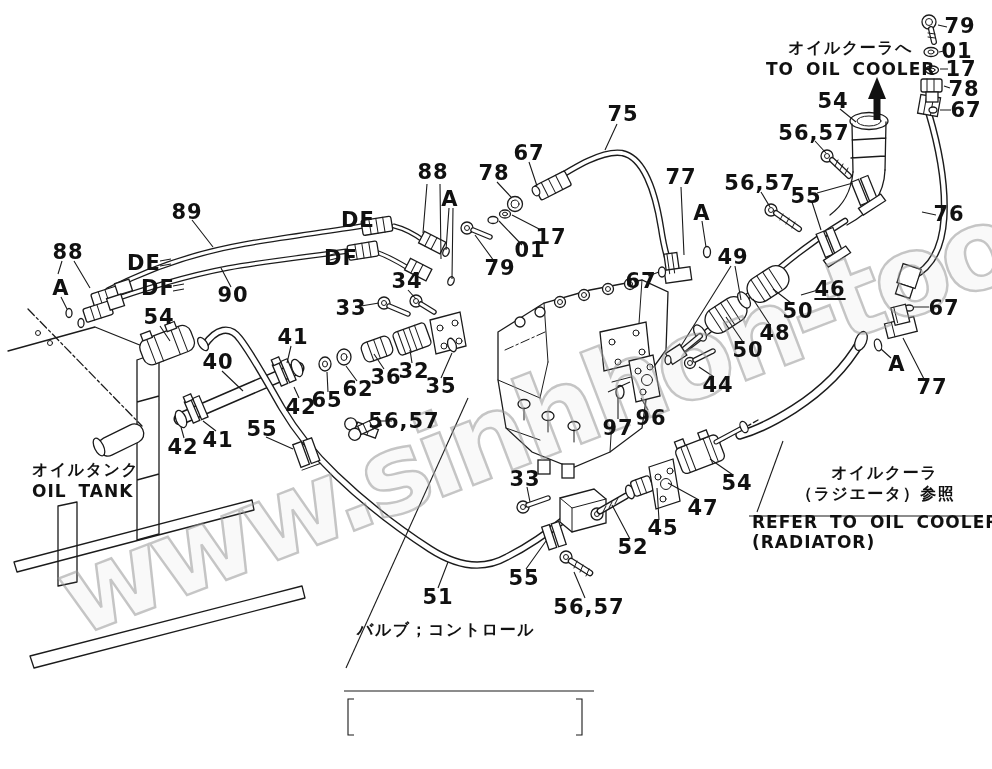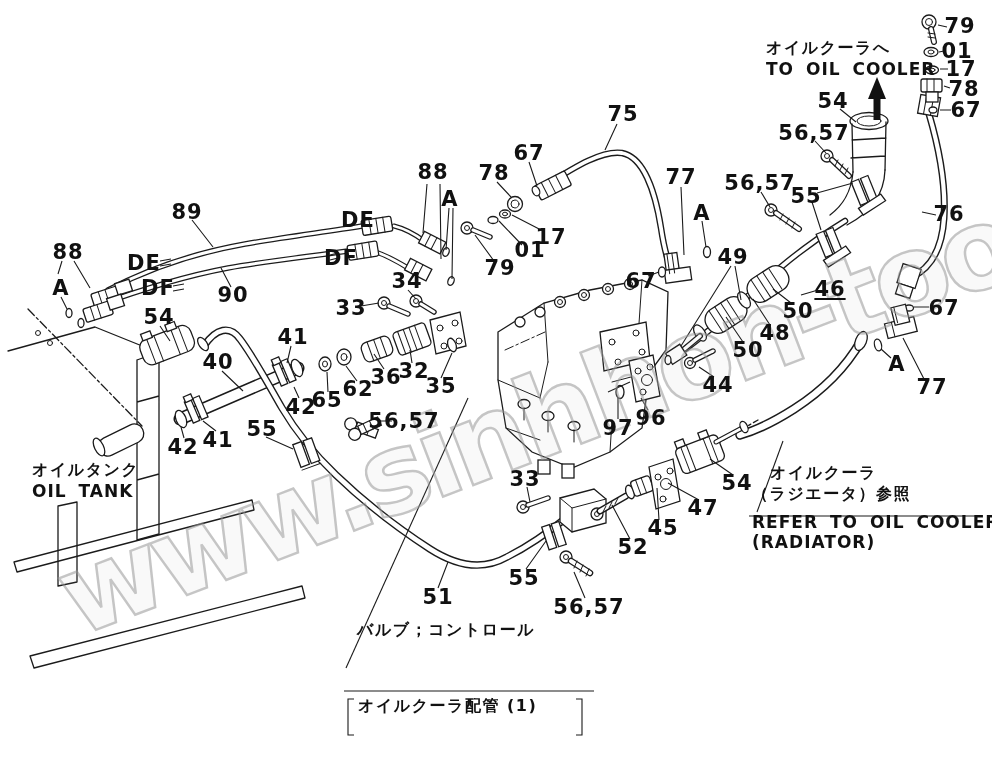--- a/index.html
+++ b/index.html
@@ -10,21 +10,21 @@
   .th{stroke-width:1;}
   .ldr{fill:none;stroke:#1b1b1b;stroke-width:1.1;}
   .part{fill:#fff;stroke:#1b1b1b;stroke-width:1.3;}
   .tube-o{fill:none;stroke:#1b1b1b;stroke-linecap:round;}
   .tube-i{fill:none;stroke:#fff;stroke-linecap:round;}
   .dd{stroke-dasharray:9 3 2.5 3;}
   .callout{position:absolute;transform:translate(-50%,-50%);
            font:600 21px "DejaVu Sans",sans-serif;color:#111;
            letter-spacing:1px;white-space:nowrap;z-index:5;}
   .ann{position:absolute;white-space:nowrap;z-index:5;}
-  .jp{font-size:16px;font-weight:600;letter-spacing:1.5px;}
+  .jp{font-size:16px;font-weight:600;letter-spacing:1.5px;text-align:center;}
   .en{font-size:17px;font-weight:600;letter-spacing:1px;word-spacing:5px;}
   .indent{margin-left:18px;}
   .watermark{position:absolute;left:40px;top:540px;z-index:4;
              transform:rotate(-21deg);transform-origin:0 0;
              font-family:"DejaVu Sans",sans-serif;font-weight:bold;
              font-size:112px;letter-spacing:-6px;white-space:nowrap;
              color:rgba(160,160,160,0.10);
              -webkit-text-stroke:2.5px #979797;opacity:.55;pointer-events:none;}
 </style>
 </head>
@@ -409,21 +409,20 @@
     <div class="jp">（ラジエータ）参照</div>
     <div class="en" style="margin-top:7px">REFER TO OIL COOLER</div>
     <div class="en">(RADIATOR)</div>
   </div>
 
   <div class="ann" style="left:357px;top:620px">
     <div class="jp">バルブ；コントロール</div>
   </div>
 
   <div class="ann" style="left:358px;top:696px">
-    <div class="jp">オイルクーラ配管 (1)</div>
   </div>
 
   <div>
       <span class="callout" style="left: 960px; top: 26px;">79</span>
       <span class="callout" style="left: 957px; top: 51px;">01</span>
       <span class="callout" style="left: 961px; top: 69px;">17</span>
       <span class="callout" style="left: 964px; top: 89px;">78</span>
       <span class="callout" style="left: 966px; top: 110px;">67</span>
       <span class="callout" style="left: 833px; top: 101px;">54</span>
       <span class="callout" style="left: 814px; top: 133px;">56,57</span>

